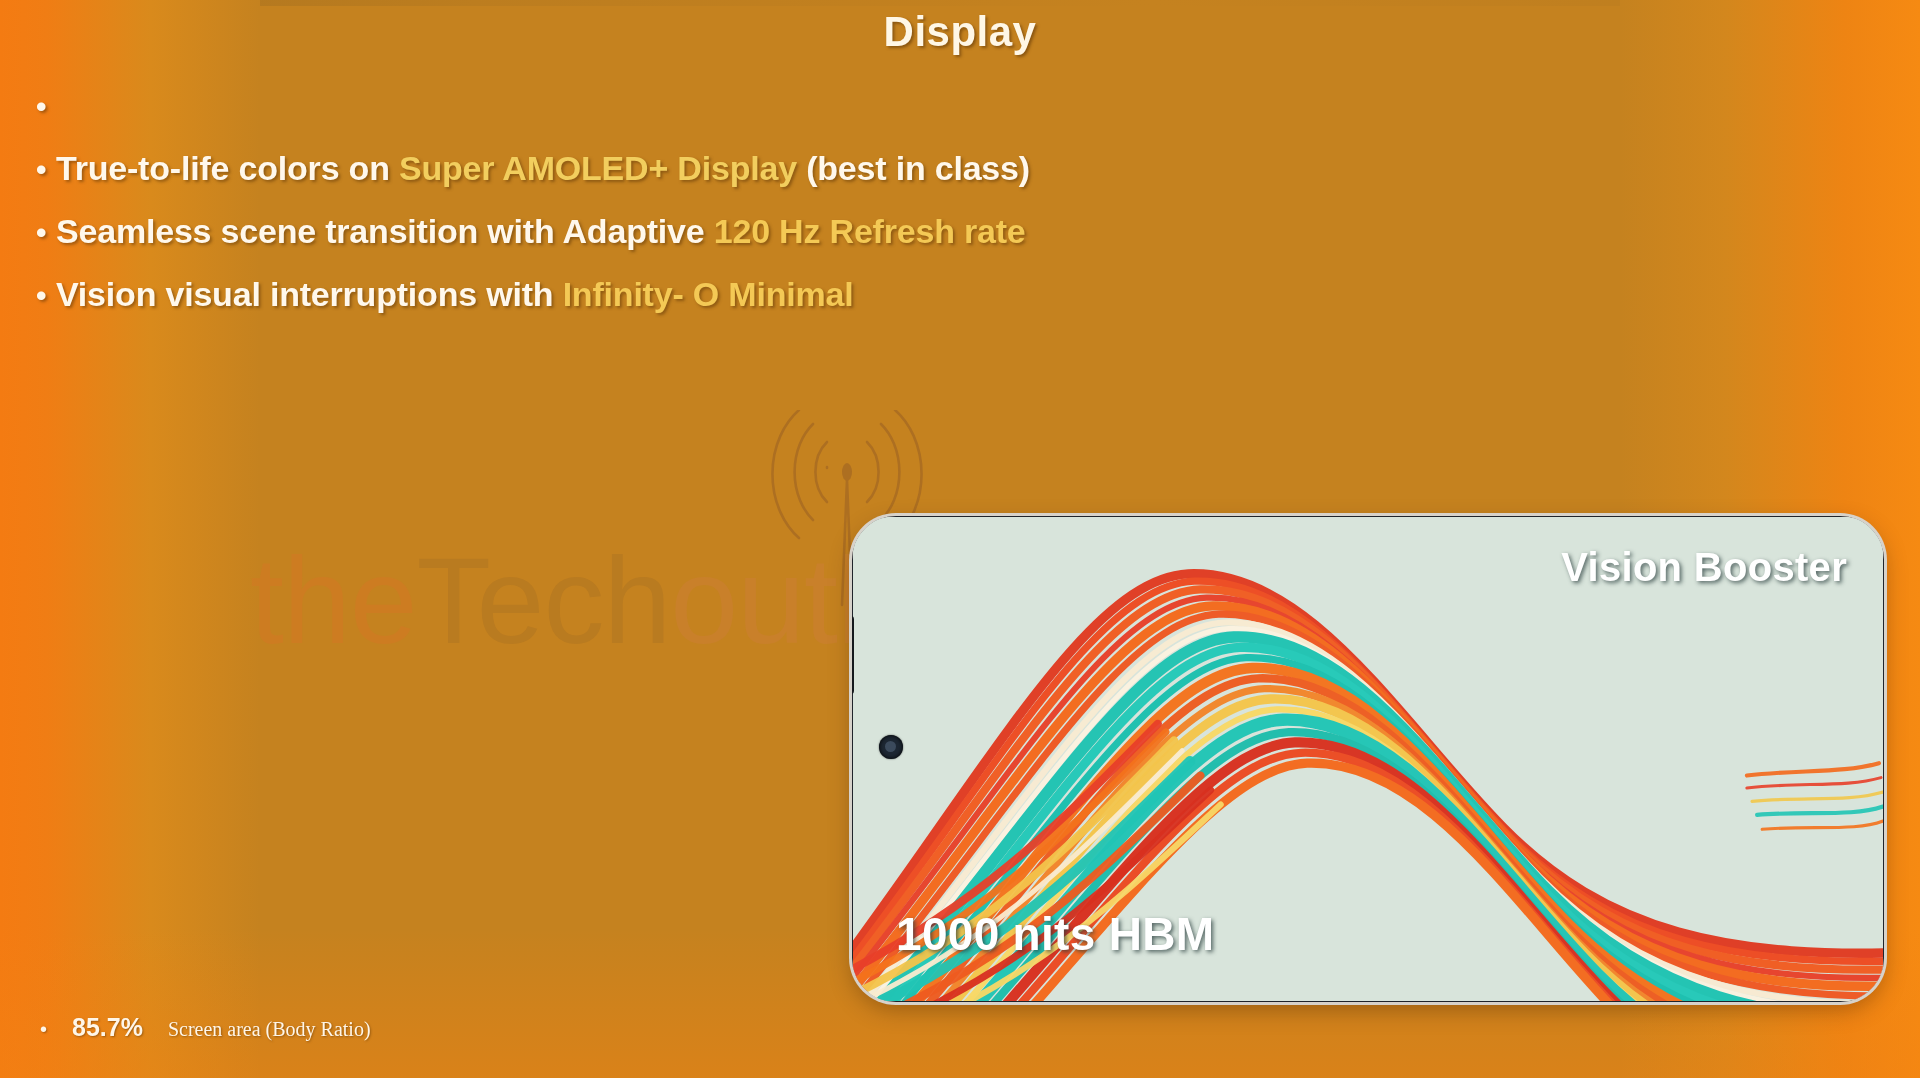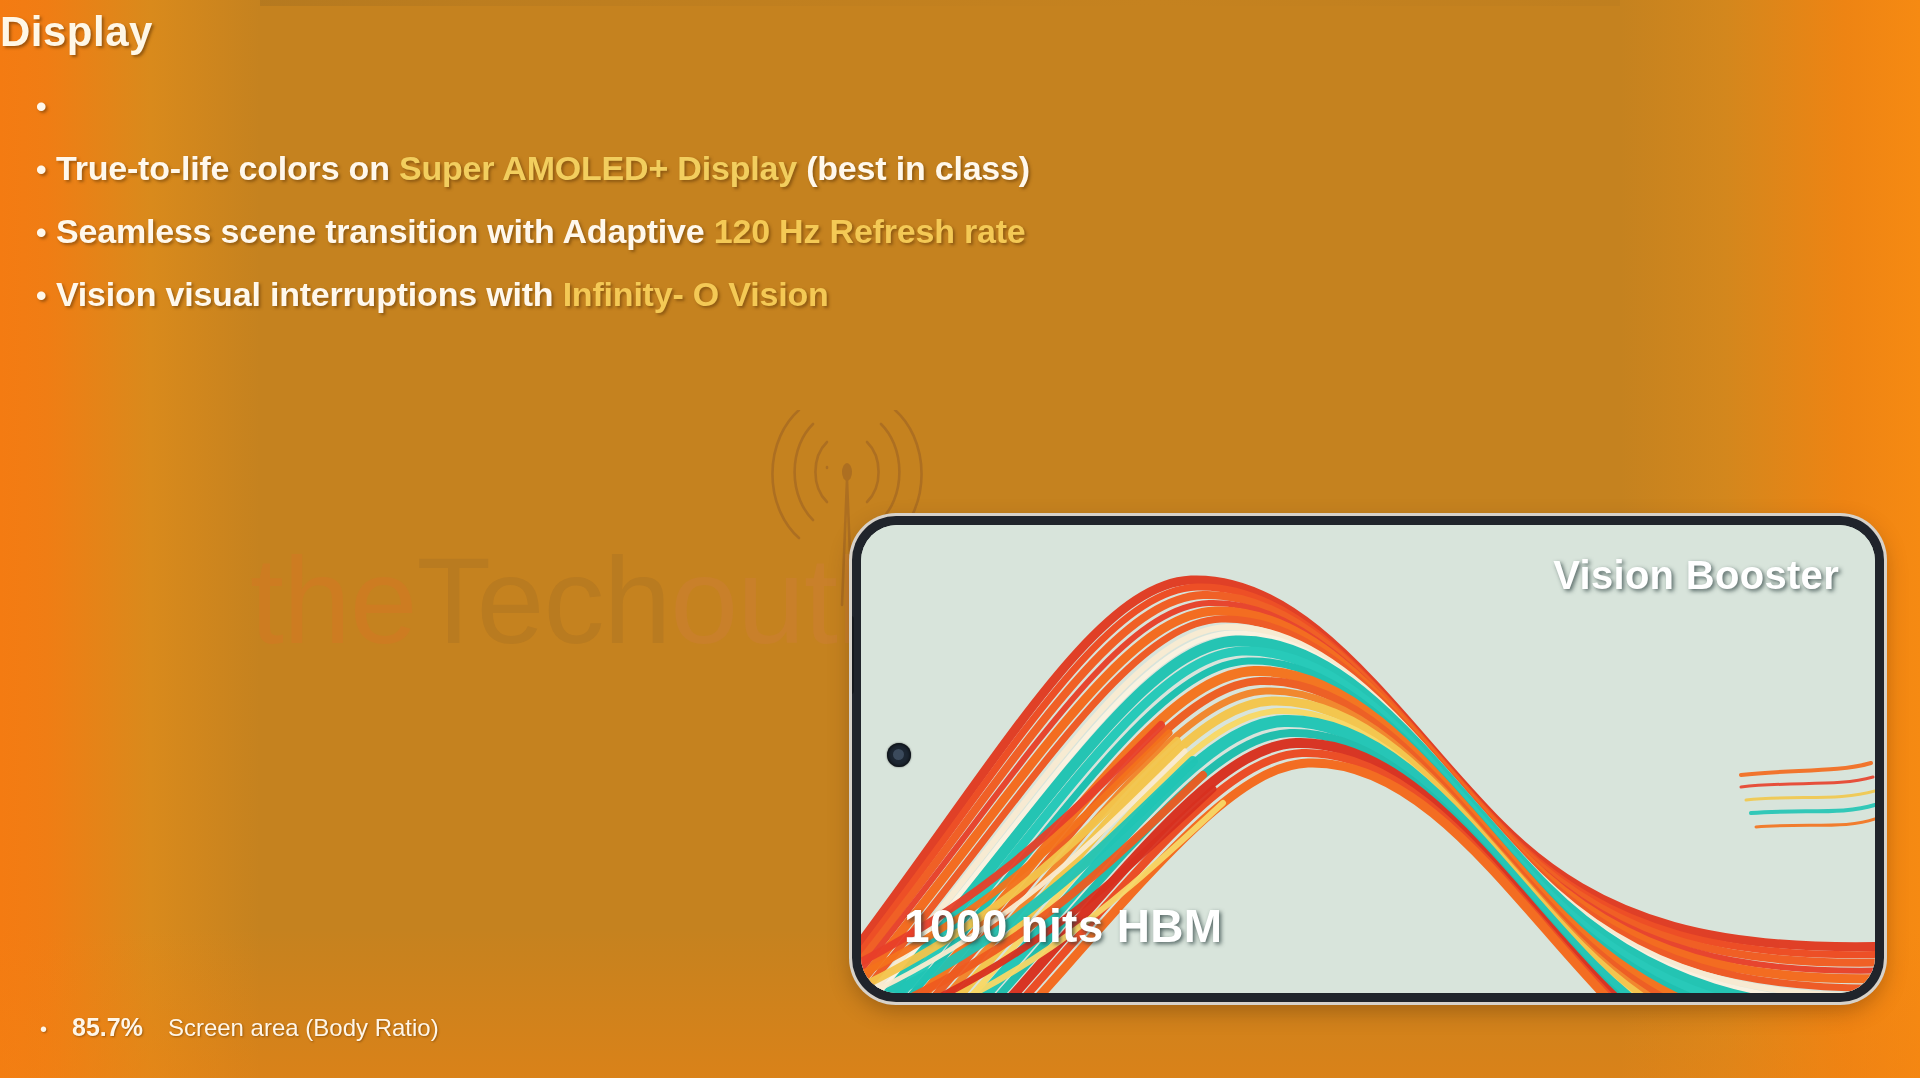--- a/index.html
+++ b/index.html
@@ -57,20 +57,21 @@
     white-space:nowrap;
     line-height:1;
   }
   .wm-the{ color:#E8692A; opacity:.55; }
   .wm-tech{ color:#8a5e25; opacity:.5; }
   .wm-outlook{ color:#D9795E; opacity:.45; }
 
   
   .title{
     position:absolute; top:8px; left:0; width:100%;
+    text-align:center;
     color:#FFF7E6;
     font-size:42px;
     font-weight:bold;
     letter-spacing:.5px;
     text-shadow:2px 2px 3px rgba(90,50,5,.55);
   }
 
   
   .bullets{
     position:absolute; left:36px; top:92px;
@@ -103,32 +104,32 @@
   .footnote{
     position:absolute; left:40px; bottom:36px;
     display:flex; align-items:baseline;
     color:#FFF6E8;
     text-shadow:1px 1px 2px rgba(90,50,5,.5);
   }
   .footnote .fdot{
     font-size:20px; width:32px; flex:0 0 32px; color:#FFF6E8;
   }
   .footnote .fval{ font-size:25px; font-weight:bold; margin-right:25px; }
-  .footnote .flabel{ font-size:24px; font-weight:normal; }
+  .footnote .flabel{ font-size:20px; font-weight:normal;font-family:Liberation Serif, serif; }
 
   
   .phone{
     position:absolute;
     left:852px; top:516px;
     width:1032px; height:486px;
     border-radius:44px;
     background:#20242b;
     box-shadow:0 0 0 3px #d7d2ca, 0 8px 22px rgba(60,30,0,.35);
     overflow:hidden;
-    padding:9px;
+    padding:1px;
   }
   .phone-screen{
     position:relative;
     width:100%; height:100%;
     border-radius:36px;
     overflow:hidden;
     background:#d7e3da;
   }
   .wallpaper{ position:absolute; inset:0; width:100%; height:100%; display:block; }
   .punchhole{
@@ -205,21 +206,21 @@
       <span class="txt"><span>True-to-life colors on  </span><span class="hl2">Super AMOLED+ Display</span><span> (best in class)</span></span>
     </div>
 
     <div class="bullet">
       <span class="dot">•</span>
       <span class="txt"><span>Seamless scene transition with Adaptive </span><span class="hl">120 Hz Refresh rate</span><span></span></span>
     </div>
 
     <div class="bullet">
       <span class="dot">•</span>
-      <span class="txt"><span>Vision visual interruptions with </span><span class="hl">Infinity- O Vision</span><span></span></span>
+      <span class="txt"><span>Vision visual interruptions with </span><span class="hl">Infinity- O Minimal</span><span></span></span>
     </div>
 
   </div>
 
   <div class="footnote">
     <span class="fdot">•</span>
     <span class="fval">85.7%</span>
     <span class="flabel">Screen area (Body Ratio)</span>
   </div>
 

